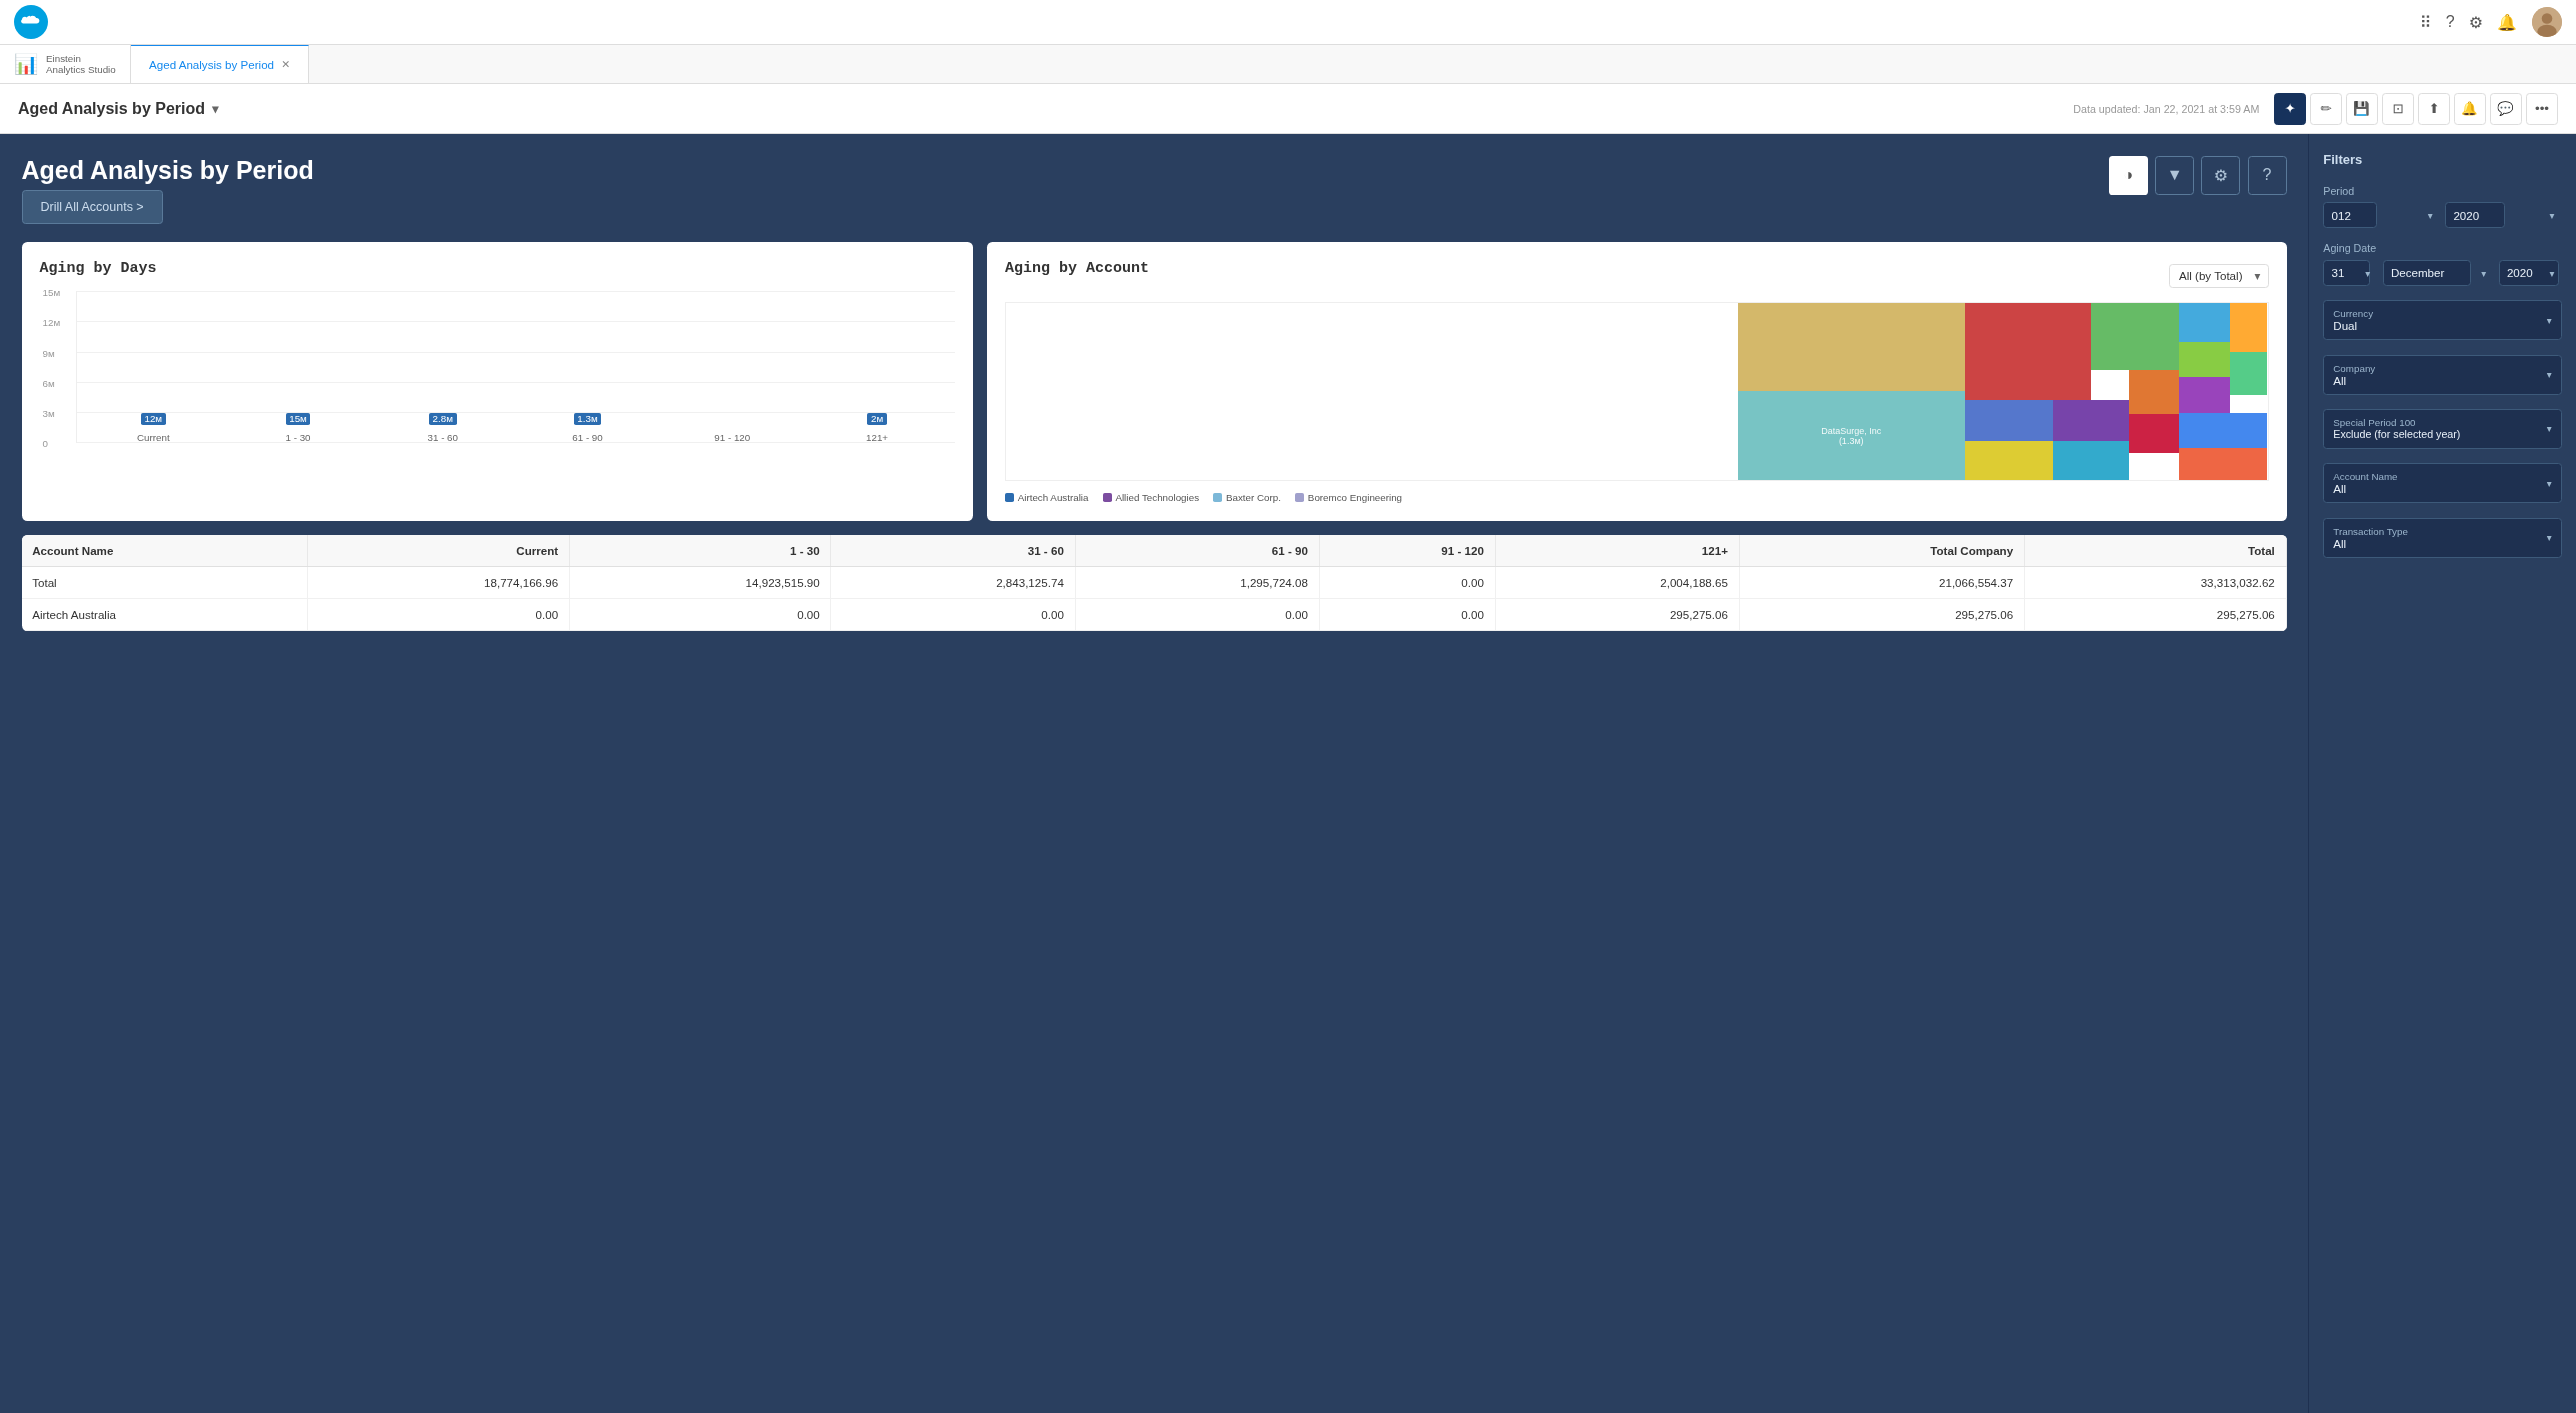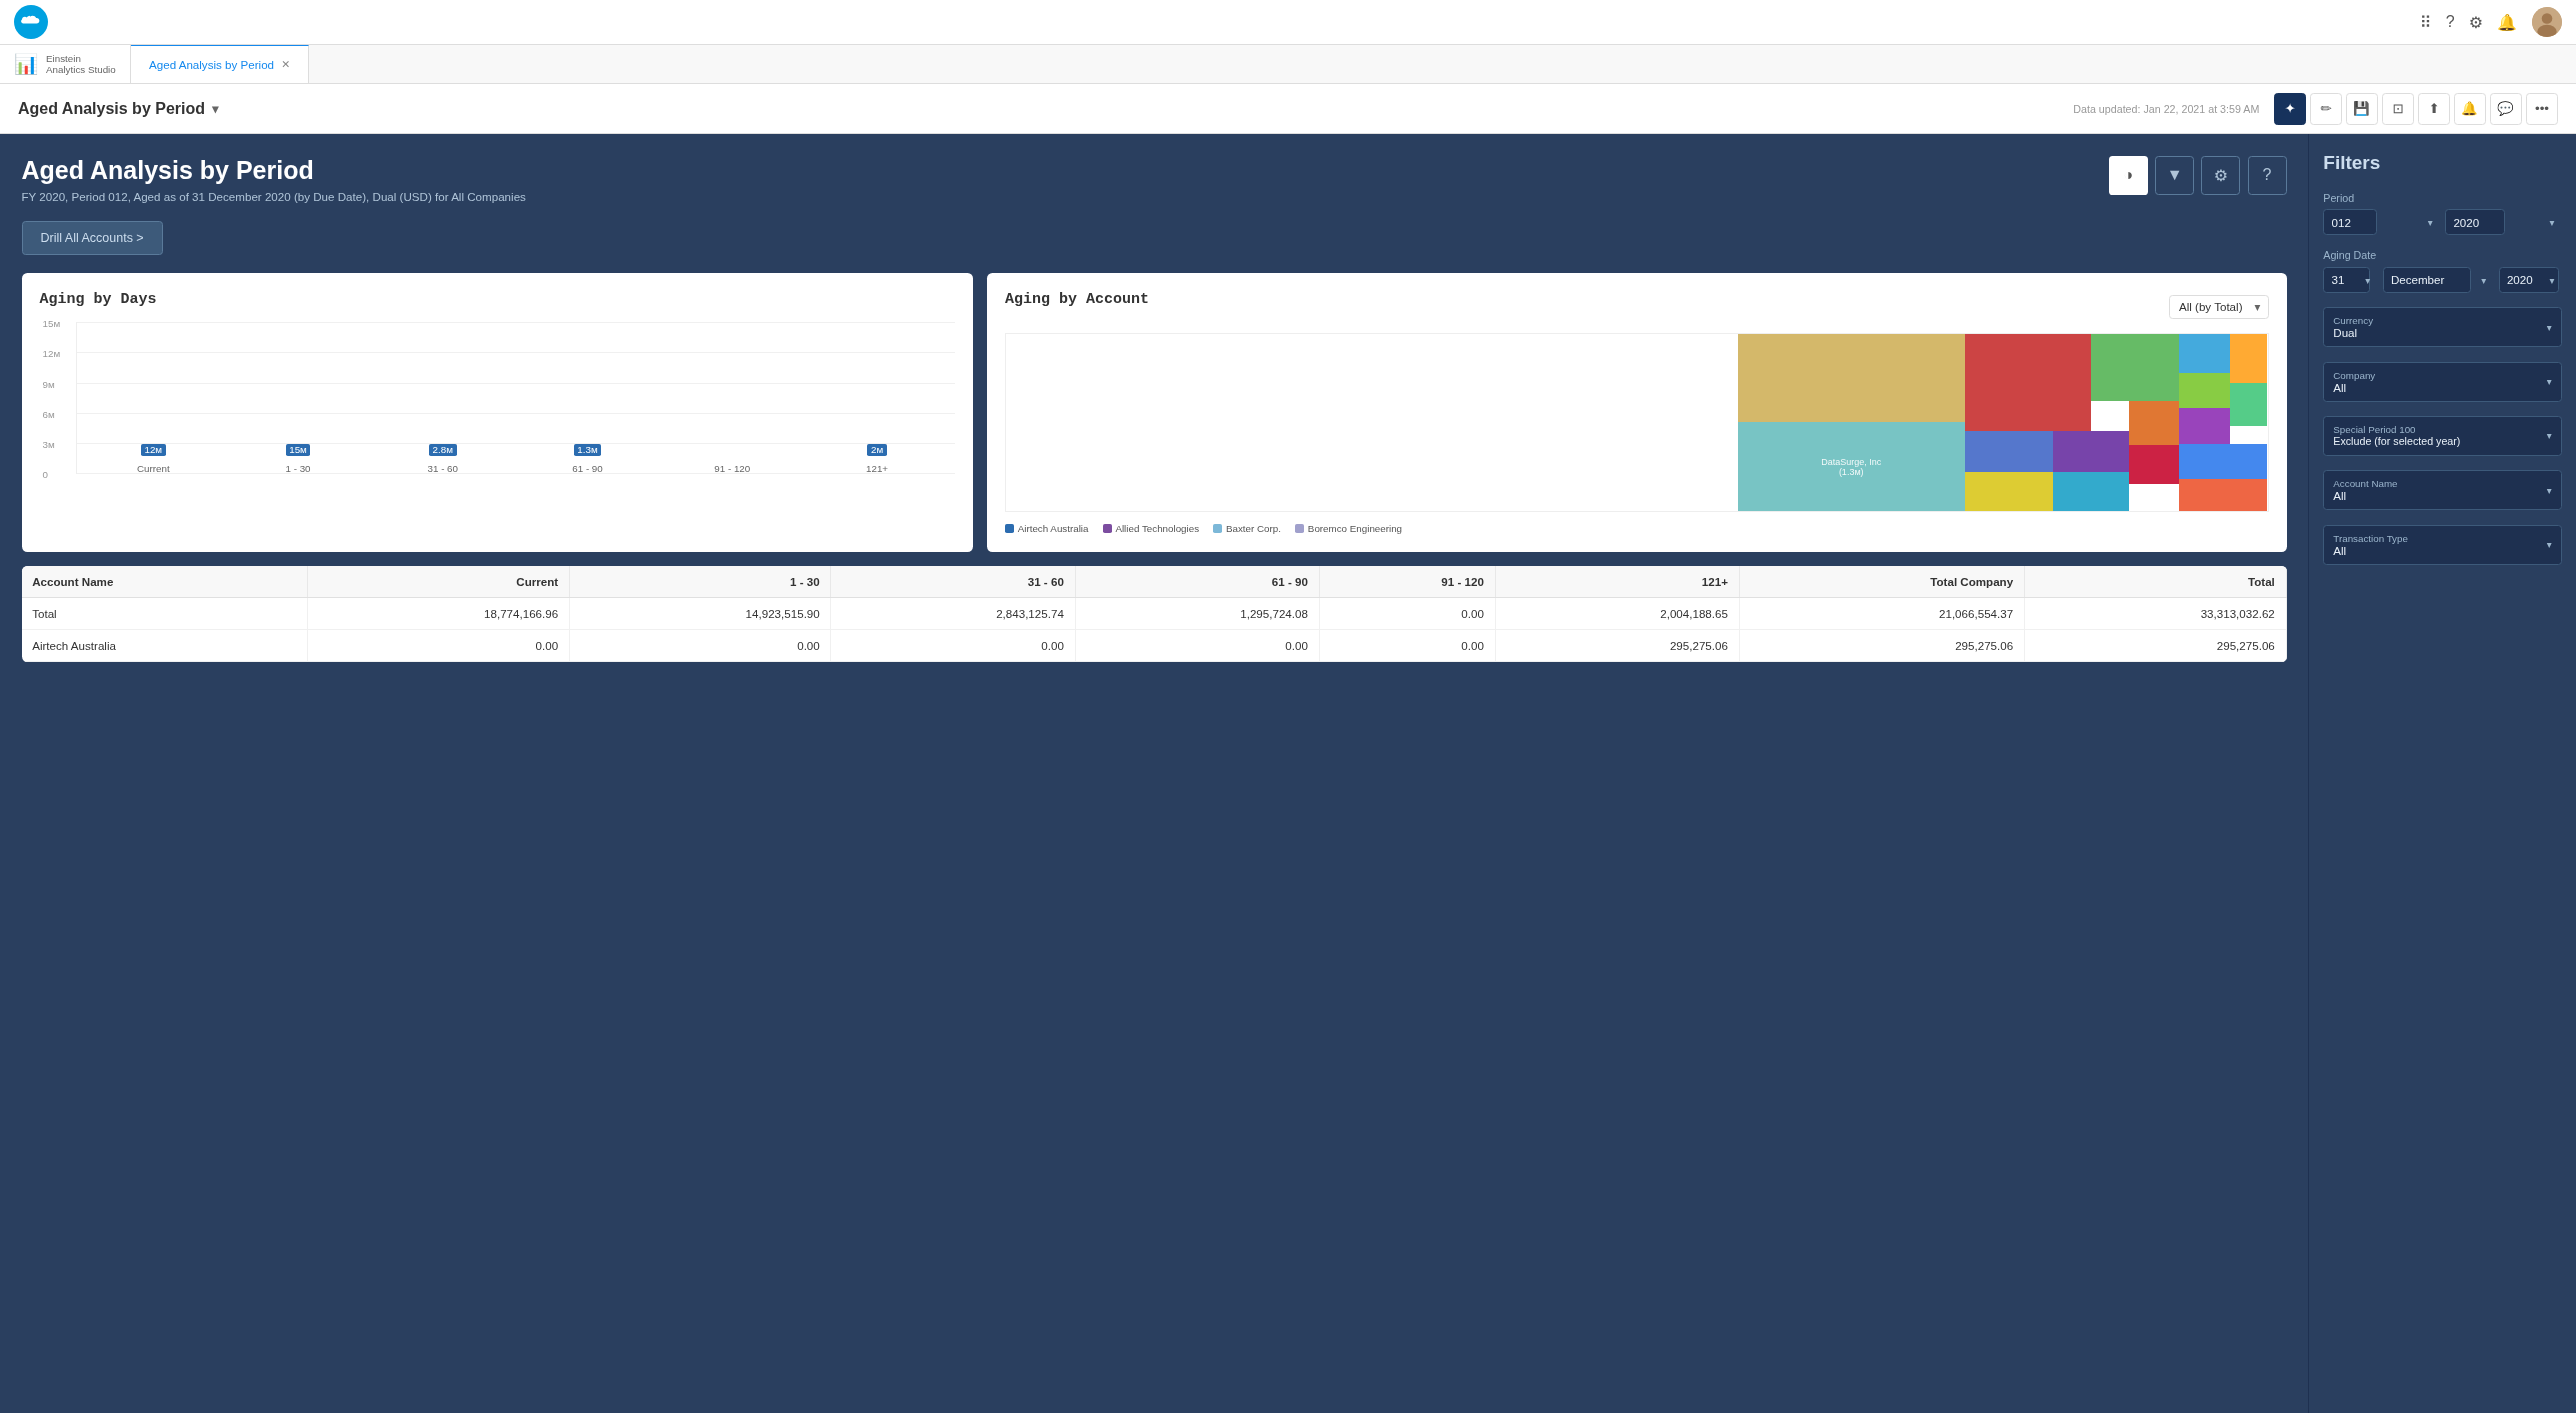--- a/index.html
+++ b/index.html
@@ -233,21 +233,21 @@
     .data-table th.num { text-align: right; }
     .data-table td {
       padding: 9px 10.7px;
       border-bottom: 0.9px solid #f0f0f0;
       border-right: 0.9px solid #f0f0f0;
       color: #333;
     }
     .data-table td.num { text-align: right; }
 
     
-    .filters-title { color: #cde; font-size: 19px; font-weight: 600; margin-bottom: 18px; }
+    .filters-title { color: #cde; font-size: 13px; font-weight: 600; margin-bottom: 18px; }
     .filter-group { margin-bottom: 14.3px; }
     .filter-label { color: #9bb5cc; font-size: 10.7px; margin-bottom: 5.4px; }
     .filter-row { display: flex; gap: 5.4px; }
     .filter-select {
       flex: 1;
       background: #1e3050;
       border: 0.9px solid #3d5a7a;
       border-radius: 3.6px;
       color: #e8f0f8;
       padding: 5.4px 25px 5.4px 7.2px;
@@ -359,21 +359,20 @@
   </div>
 </div>
 
 <div class="main-content">
 
   <div class="dashboard-area">
 
     
     <div class="relative-wrapper">
       <h1 class="dash-title">Aged Analysis by Period</h1>
-      <p class="dash-subtitle">FY 2020, Period 012, Aged as of 31 December 2020 (by Due Date), Dual (USD) for All Companies</p>
 
       <div style="position:absolute; top:0; right:0; display:flex; gap:7.2px;">
         <div class="dash-icon-btn white">◑</div>
         <div class="dash-icon-btn outline" style="border:0.9px solid #5a7a9a; color:#afc4d8;">▼</div>
         <div class="dash-icon-btn outline" style="border:0.9px solid #5a7a9a; color:#afc4d8;">⚙</div>
         <div class="dash-icon-btn outline" style="border:0.9px solid #5a7a9a; color:#afc4d8;">?</div>
       </div>
     </div>
 
     <div class="drill-btn">Drill All Accounts &gt;</div>

